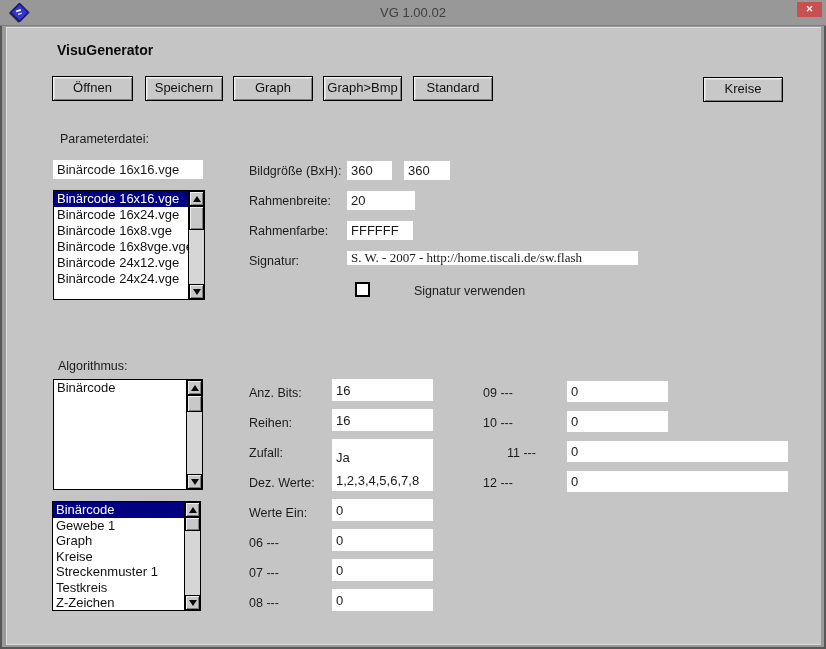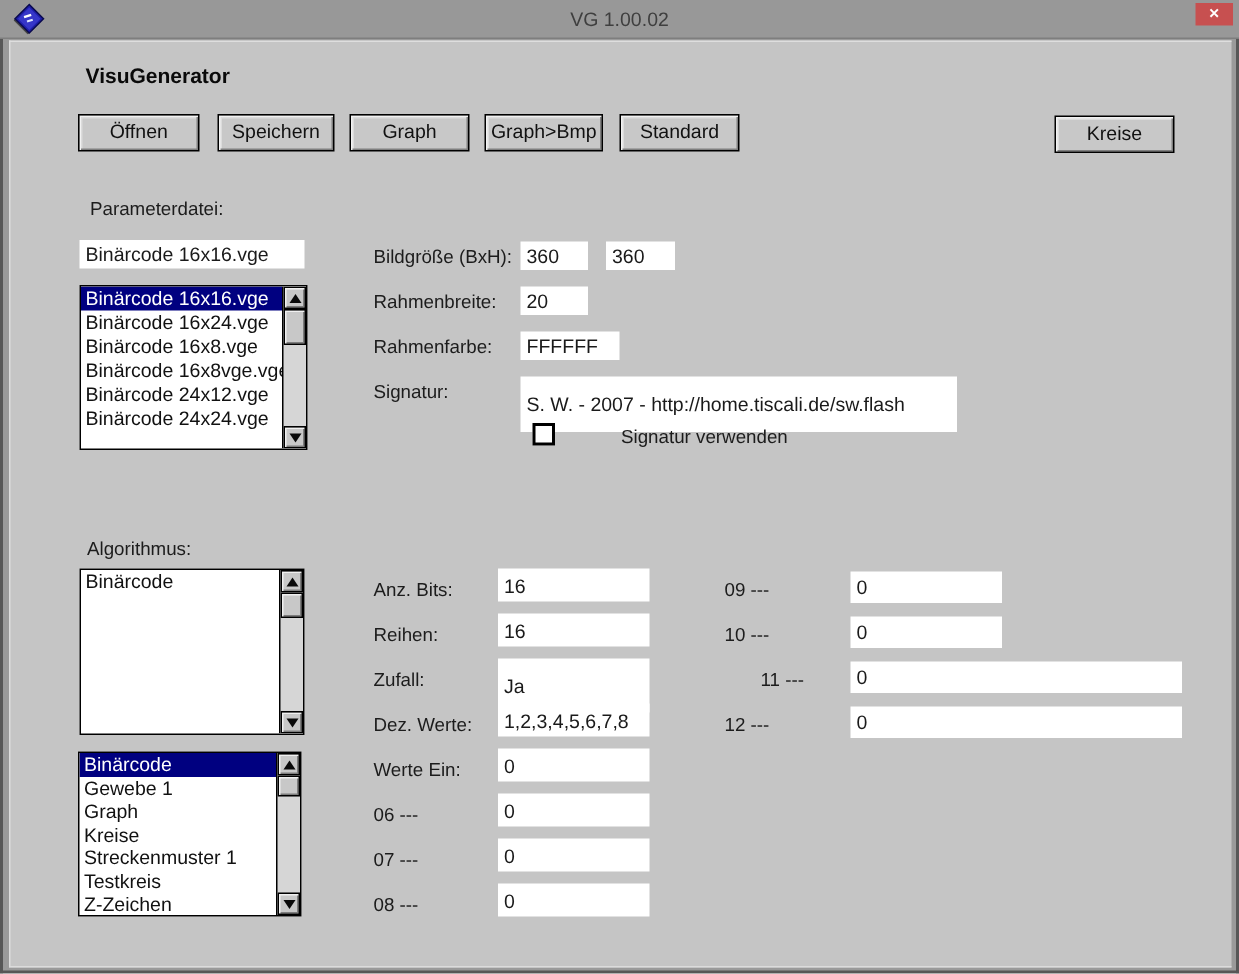--- a/index.html
+++ b/index.html
@@ -116,27 +116,27 @@
           <span class="tri-down"></span>
         </div>
     </div>
   </div>
 
   <div class="lbl" style="left:249px; top:164px;">Bildgröße (BxH):</div>
   <input class="field" style="left: 347px; top: 161px; width: 45px; height: 19px;" value="360">
   <input class="field" style="left: 404px; top: 161px; width: 46px; height: 19px;" value="360">
 
   <div class="lbl" style="left:249px; top:194px;">Rahmenbreite:</div>
-  <input class="field" style="left: 347px; top: 191px; width: 45px; height: 19px;" value="20">
+  <input class="field" style="left: 347px; top: 191px; width: 68px; height: 19px;" value="20">
 
   <div class="lbl" style="left:249px; top:224px;">Rahmenfarbe:</div>
   <input class="field" style="left: 347px; top: 221px; width: 66px; height: 19px;" value="FFFFFF">
 
   <div class="lbl" style="left:249px; top:254px;">Signatur:</div>
-  <input class="field" style="left: 347px; top: 251px; width: 291px; height: 37px;" value="S. W. - 2007 - http://home.tiscali.de/sw.flash">
+  <input class="field" style="left: 347px; top: 251px; width: 291px; height: 14px; font-family: Liberation Serif, serif;" value="S. W. - 2007 - http://home.tiscali.de/sw.flash">
 
   <div class="checkbox" style="left:355px; top:282px;"></div>
   <div class="lbl" style="left:378px; top:284px;margin-left:36px;">Signatur verwenden</div>
 
   <div class="lbl" style="left:58px; top:359px;">Algorithmus:</div>
 
   <div class="listbox" style="left:53px; top:379px; width:150px; height:111px;">
     <div style="position:absolute; left:0; top:0; right:16px;">
       <div class="li">Binärcode</div>
     </div>

